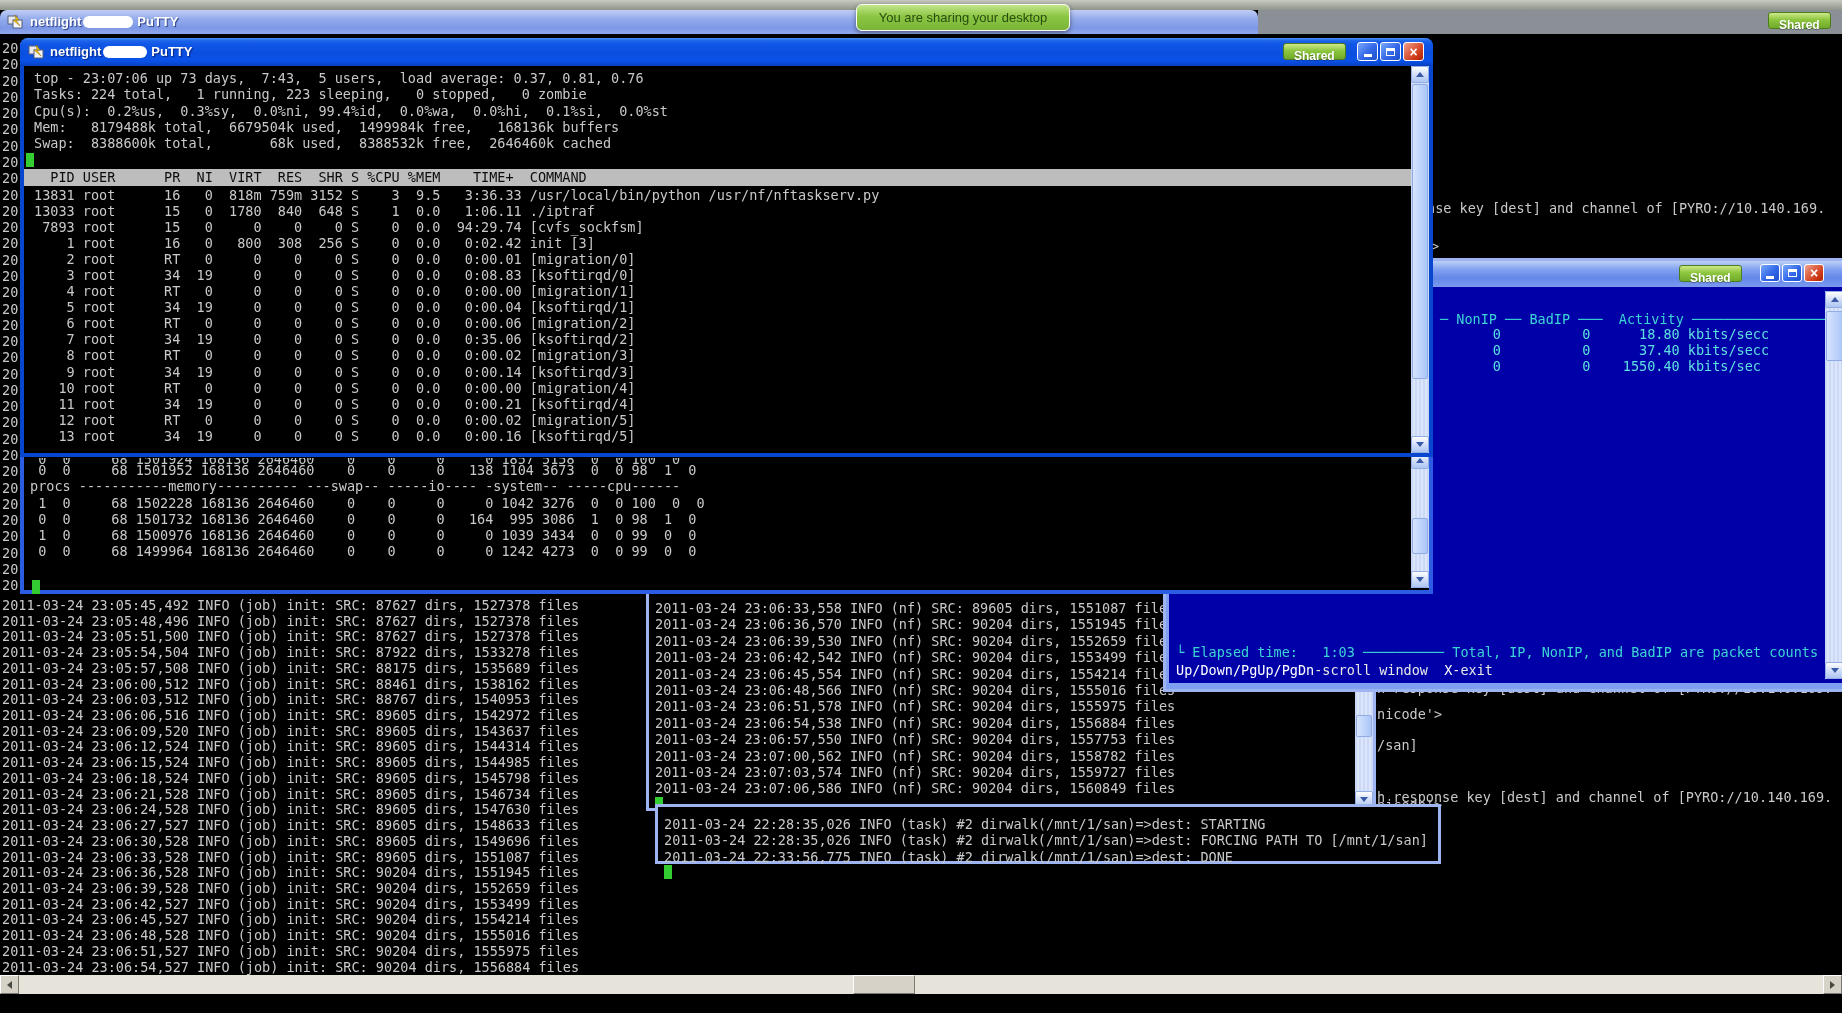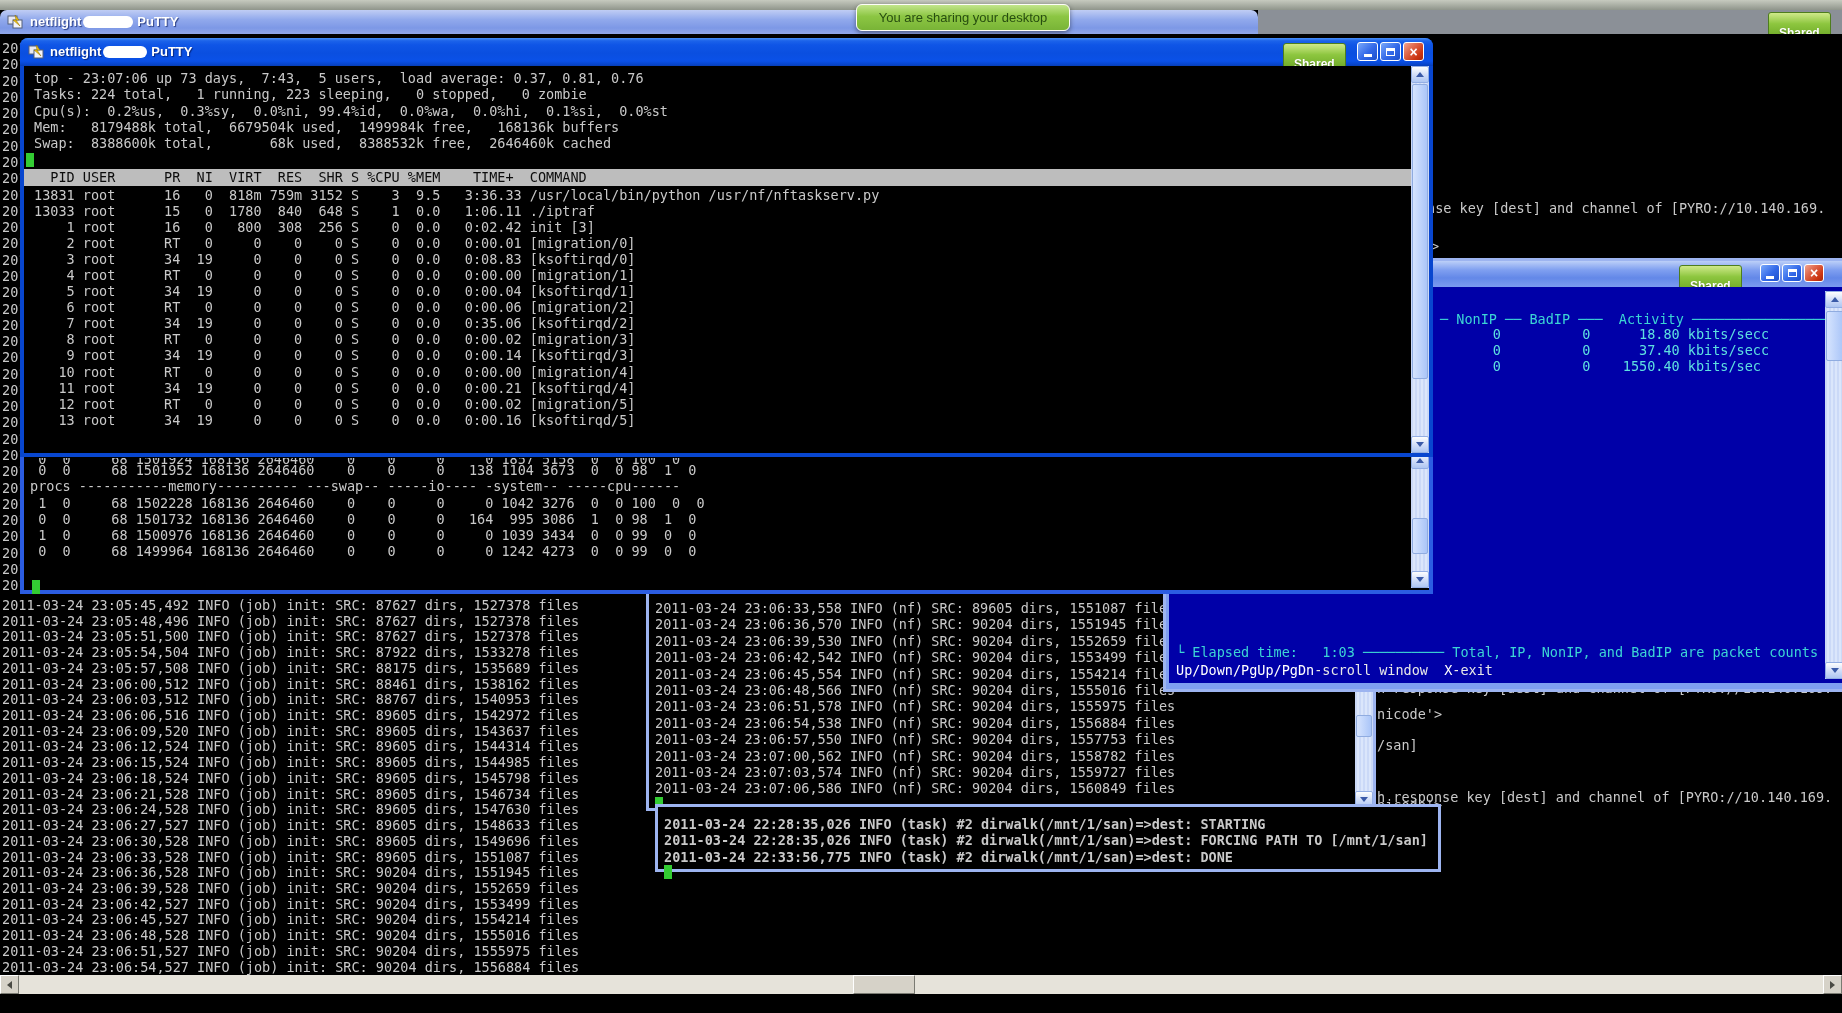--- a/index.html
+++ b/index.html
@@ -6,21 +6,21 @@
   .screen{position:relative;width:1842px;height:1013px;overflow:hidden;background:#000;
           font-family:"DejaVu Sans Mono","Liberation Mono",monospace;font-size:13.5px;color:#c9c9c9;}
   .abs{position:absolute;}
   .tl{white-space:pre;}
   .pre{white-space:pre;}
 
   
   .top-strip{left:0;top:0;width:1842px;height:10px;background:linear-gradient(#c6cabf,#8f958b);}
   .tr-strip{left:1258px;top:10px;width:584px;height:24px;background:#8b9097;}
 
-  .badge{height:17px;line-height:17px;padding:12px 10px;border-radius:3px;text-align:right;
+  .badge{height:17px;line-height:17px;padding:4px 10px;border-radius:3px;text-align:right;
          font-family:"Liberation Sans",sans-serif;font-size:12px;font-weight:bold;color:#fff;
          background:linear-gradient(#cfe98a,#8dc63f 45%,#6faa28);border:1px solid #4e7d1e;
          text-shadow:0 1px 1px rgba(0,0,0,.35);box-sizing:border-box;}
 
   .notification{left:856px;top:4px;width:214px;height:27px;line-height:25px;text-align:center;
         background:linear-gradient(#c2e58b,#8cc643 45%,#79b437);border:1px solid #fdfdf8;border-radius:6px;
         box-shadow:0 2px 5px rgba(0,0,0,.45);font-family:"Liberation Sans",sans-serif;
         font-size:13px;color:#274d10;box-sizing:border-box;z-index:60;}
   .titletext{font-family:"Liberation Sans",sans-serif;font-size:13px;font-weight:bold;color:#fff;
              text-shadow:1px 1px 1px rgba(0,20,90,.7);white-space:nowrap;}
@@ -33,21 +33,21 @@
   .win{box-sizing:border-box;background:#000;}
   .win-top{left:20px;top:38px;width:1413px;height:419px;border-radius:8px 8px 0 0;
         background:#0846cf;z-index:40;}
   .win-top .tb{position:absolute;left:0;top:0;right:0;height:28px;border-radius:8px 8px 0 0;
         background:linear-gradient(180deg,#4a90f5 0%,#1c63ea 10%,#0f55e6 25%,#0a4fe0 55%,#0a51e8 82%,#0846cf 93%,#073fb8 100%);}
   .win-top .content{position:absolute;left:4px;top:28px;right:4px;bottom:4px;background:#000;overflow:hidden;}
 
   .win-vmstat{left:20px;top:374px;width:1413px;height:220px;border-left:4px solid #2b5ce2;
         border-right:4px solid #2b5ce2;border-bottom:4px solid #2b5ce2;z-index:30;}
   .win-nf{left:646px;top:586px;width:730px;height:225px;border:3px solid #9db4f0;z-index:10;}
-  .win-task{left:655px;top:804px;width:786px;height:68px;border:3px solid #9db4f0;z-index:15;font-weight:bold;}
+  .win-task{left:655px;top:804px;width:786px;height:60px;border:3px solid #9db4f0;z-index:15;}
 
   .win-ipt{left:1163px;top:258px;width:700px;height:428px;border:3px solid #9db4f0;background:#7f9ff0;z-index:20;}
   .win-ipt .tb{position:absolute;left:0;top:0;right:0;height:26px;
         background:linear-gradient(#bccff8,#7f9ff0 35%,#6388e8 65%,#7b9af0);}
   .win-ipt .content{position:absolute;left:3px;top:26px;right:3px;bottom:6px;background:#0000a8;overflow:hidden;color:#3cd5d5;}
 
   .gray-hdr{background:#bdbdbd;color:#0c0c0c;}
   .cursor{background:#33cc33;width:8px;height:14px;}
 
   
@@ -313,20 +313,21 @@
           <div class="tl">Tasks: 224 total,   1 running, 223 sleeping,   0 stopped,   0 zombie</div>
           <div class="tl">Cpu(s):  0.2%us,  0.3%sy,  0.0%ni, 99.4%id,  0.0%wa,  0.0%hi,  0.1%si,  0.0%st</div>
           <div class="tl">Mem:   8179488k total,  6679504k used,  1499984k free,   168136k buffers</div>
           <div class="tl">Swap:  8388600k total,       68k used,  8388532k free,  2646460k cached</div>
         </div>
       <div class="abs cursor" style="left:2px;top:87px;"></div>
       <div class="abs gray-hdr" style="left:0;top:103px;right:18px;height:17px;line-height:17px;padding-left:10px;white-space:pre;">  PID USER      PR  NI  VIRT  RES  SHR S %CPU %MEM    TIME+  COMMAND</div>
       <div class="abs" style="left:10px;top:121px;line-height:16.05px;">
           <div class="tl">13831 root      16   0  818m 759m 3152 S    3  9.5   3:36.33 /usr/local/bin/python /usr/nf/nftaskserv.py</div>
           <div class="tl">13033 root      15   0  1780  840  648 S    1  0.0   1:06.11 ./iptraf</div>
+          <div class="tl"> 7893 root      15   0     0    0    0 S    0  0.0  94:29.74 [cvfs_sockfsm]</div>
           <div class="tl">    1 root      16   0   800  308  256 S    0  0.0   0:02.42 init [3]</div>
           <div class="tl">    2 root      RT   0     0    0    0 S    0  0.0   0:00.01 [migration/0]</div>
           <div class="tl">    3 root      34  19     0    0    0 S    0  0.0   0:08.83 [ksoftirqd/0]</div>
           <div class="tl">    4 root      RT   0     0    0    0 S    0  0.0   0:00.00 [migration/1]</div>
           <div class="tl">    5 root      34  19     0    0    0 S    0  0.0   0:00.04 [ksoftirqd/1]</div>
           <div class="tl">    6 root      RT   0     0    0    0 S    0  0.0   0:00.06 [migration/2]</div>
           <div class="tl">    7 root      34  19     0    0    0 S    0  0.0   0:35.06 [ksoftirqd/2]</div>
           <div class="tl">    8 root      RT   0     0    0    0 S    0  0.0   0:00.02 [migration/3]</div>
           <div class="tl">    9 root      34  19     0    0    0 S    0  0.0   0:00.14 [ksoftirqd/3]</div>
           <div class="tl">   10 root      RT   0     0    0    0 S    0  0.0   0:00.00 [migration/4]</div>

